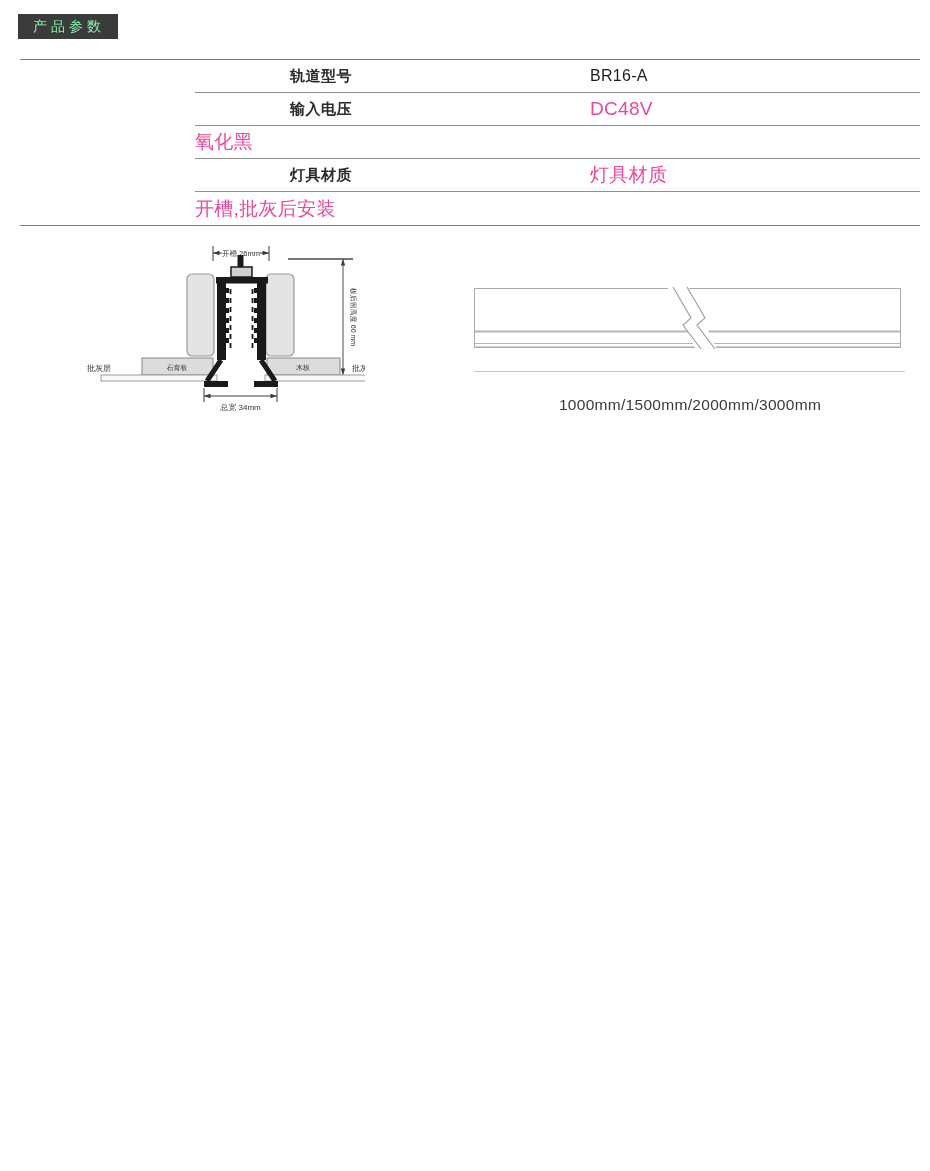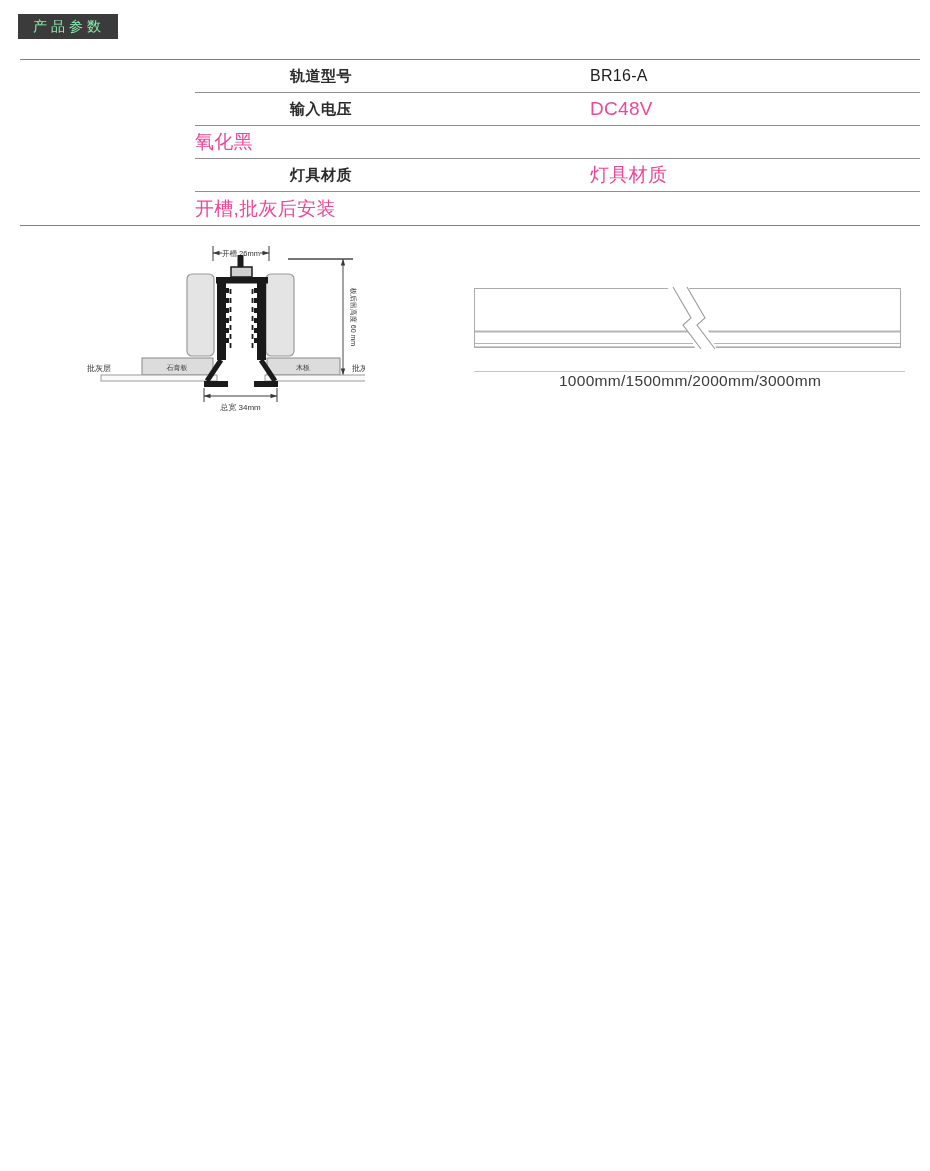--- a/index.html
+++ b/index.html
@@ -45,21 +45,21 @@
   
   .cross-section-svg {
     position: absolute; left: 85px; top: 238px;
     width: 280px; height: 180px;
   }
   .profile-svg {
     position: absolute; left: 460px; top: 275px;
     width: 460px; height: 105px;
   }
   .lengths-label {
-    position: absolute; left: 460px; top: 372px; width: 460px;
+    position: absolute; left: 460px; top: 396px; width: 460px;
     text-align: center;
     font-size: 15.5px; color: #3a3a3a; letter-spacing: 0.3px;
   }
   svg text {
     font-family: "Liberation Sans", "DejaVu Sans", sans-serif;
   }
 </style>
 </head>
 <body>
 

